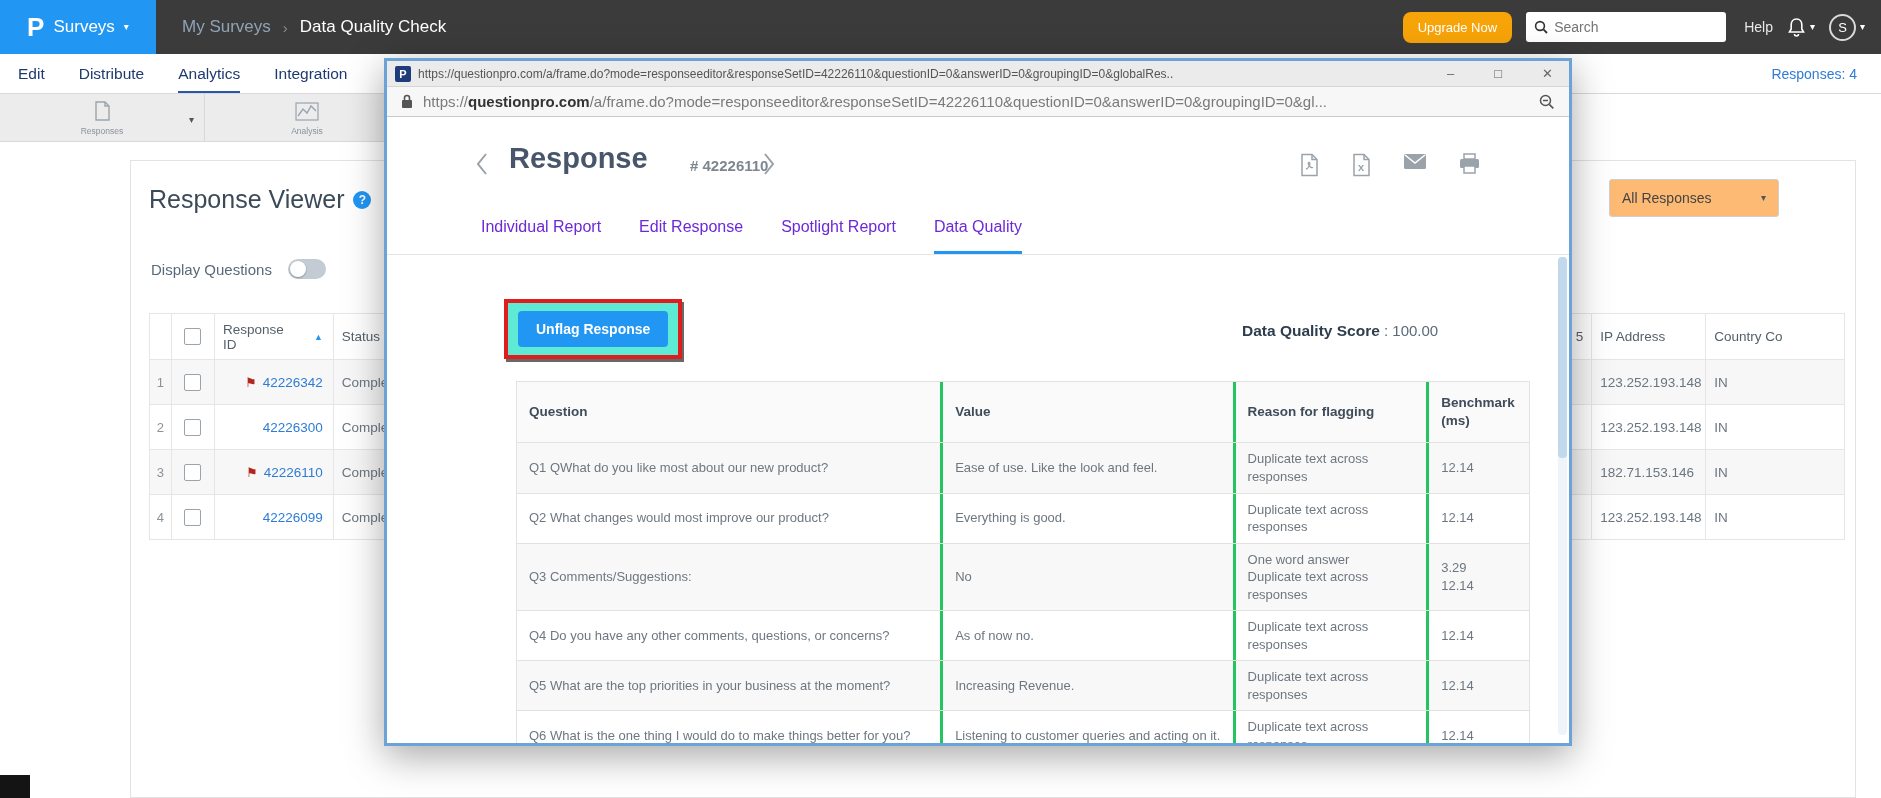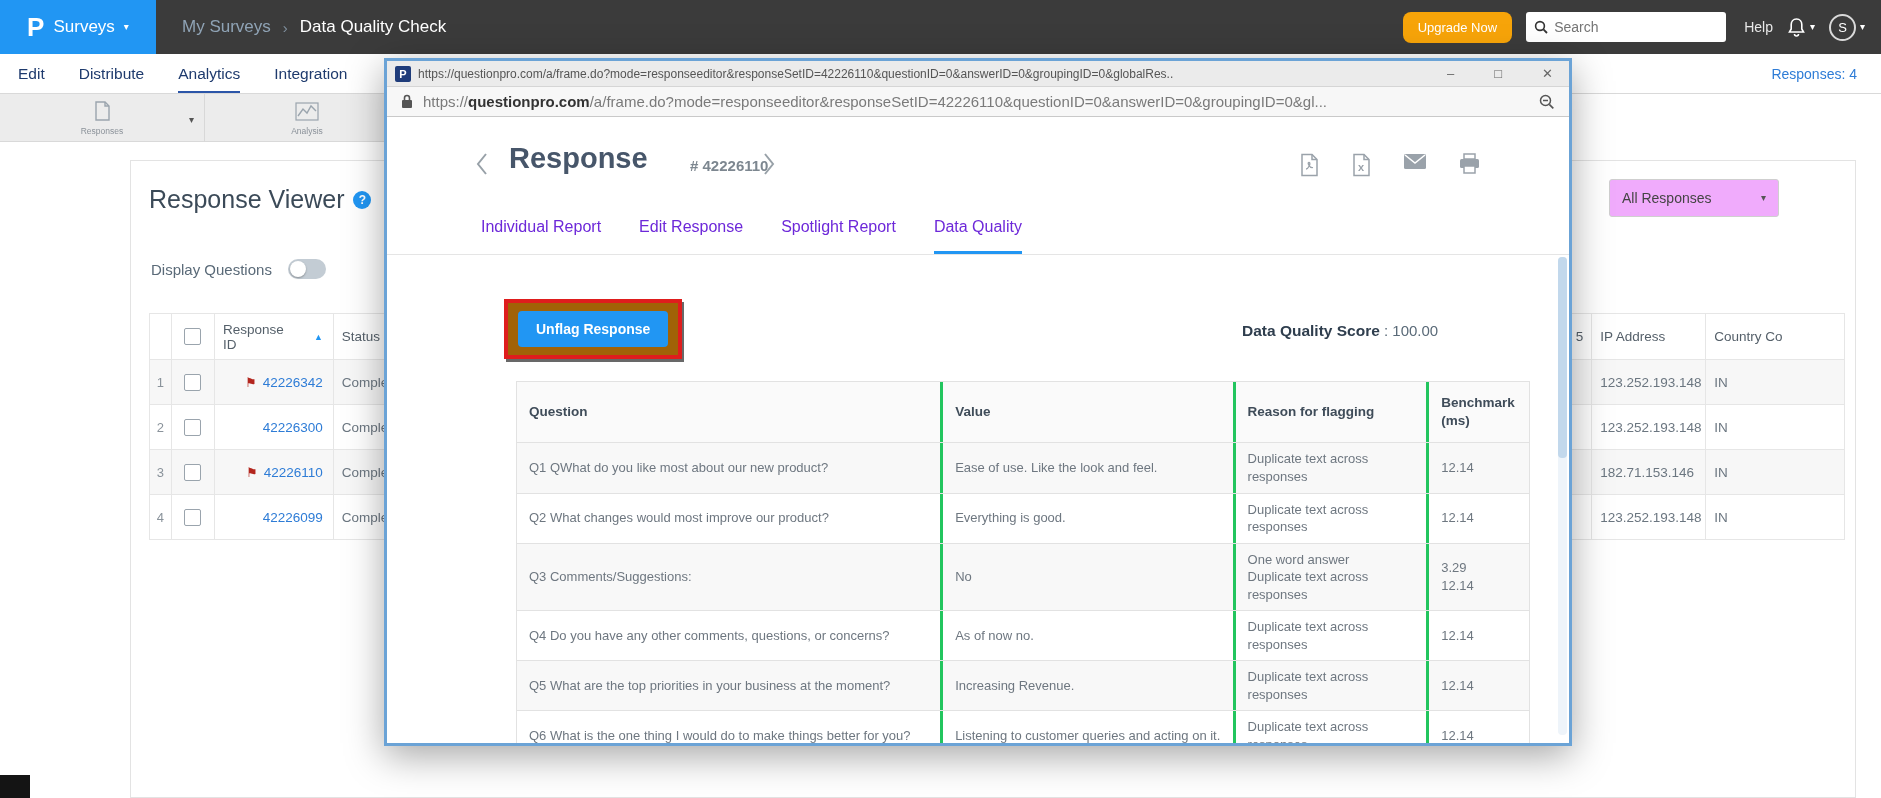--- a/index.html
+++ b/index.html
@@ -47,21 +47,21 @@
   .tool-btn .tool-label { font-size:8.5px; color:#8a9199; margin-top:2px; }
   .tool-caret { position:absolute; right:10px; top:20px; color:#555; font-size:10px; }
 
   
   .card { position:absolute; left:130px; top:160px; width:1726px; height:638px; background:#fff;
     border:1px solid #e3e3e3; }
   .viewer-title-row { position:absolute; left:18px; top:24px; display:flex; align-items:center; gap:9px; }
   .viewer-title { font-size:25px; color:#3b4a58; }
   .q-badge { width:18px; height:18px; border-radius:50%; background:#2196f3; color:#fff; font-size:12px;
     font-weight:bold; display:flex; align-items:center; justify-content:center; }
-  .filter-dd { position:absolute; left:1478px; top:18px; width:170px; height:38px; background:#f0abfc;
+  .filter-dd { position:absolute; left:1478px; top:18px; width:170px; height:38px; background:#fdba74;
     border:1px solid #cfcfcf; border-radius:3px; display:flex; align-items:center; padding:0 12px;
     font-size:14px; color:#444; cursor:pointer; }
   .filter-dd .caret { margin-left:auto; color:#555; }
   .displayq-row { position:absolute; left:20px; top:98px; display:flex; align-items:center; gap:16px; }
   .displayq-label { font-size:15px; color:#5a6a78; }
   .toggle { width:38px; height:20px; border-radius:10px; background:#c3ccd4; position:relative; cursor:pointer; }
   .toggle .knob { position:absolute; left:2px; top:2px; width:16px; height:16px; border-radius:50%;
     background:#fff; box-shadow:0 1px 2px rgba(0,0,0,.3); }
 
   
@@ -106,21 +106,21 @@
   .resp-id { position:absolute; left:303px; top:40px; font-size:15px; font-weight:600; color:#7d8790; }
   .hdr-icons { position:absolute; left:912px; top:36px; display:flex; gap:31px; }
   .hdr-icons .hico { cursor:pointer; }
 
   .ptabs { position:absolute; left:0; top:83px; width:100%; height:55px; display:flex;
     padding-left:94px; gap:38px; border-bottom:1px solid #e5e5e5; }
   .ptab { font-size:16px; color:#6d28d9; display:flex; align-items:center; height:100%; cursor:pointer; }
   .ptab.active { box-shadow: inset 0 -3px 0 #2196f3; }
 
   .red-box { position:absolute; left:117px; top:182px; border:4px solid #df1d1d; padding:8px 10px;
-    box-shadow:2px 3px 0 rgba(40,40,40,.7); background:#a16207; }
+    box-shadow:2px 3px 0 rgba(40,40,40,.7); background:#5eead4; }
   .unflag-btn { background:#2196f3; color:#fff; border:none; border-radius:4px; font-size:14px;
     font-weight:bold; padding:10px 18px; cursor:pointer; font-family:"Liberation Sans", sans-serif; }
   .score-line { position:absolute; left:855px; top:205px; font-size:15px; color:#5a6a78; }
   .score-line b { color:#2f3e4e; font-size:15.5px; }
 
   .qtable { position:absolute; left:129px; top:264px; width:1014px; border:1px solid #e2e2e2;
     font-size:13px; color:#6e7780; }
   .qrow { display:flex; border-bottom:1px solid #e2e2e2; background:#fff; }
   .qrow:last-child { border-bottom:none; }
   .qrow.odd { background:#f8f8f8; }

